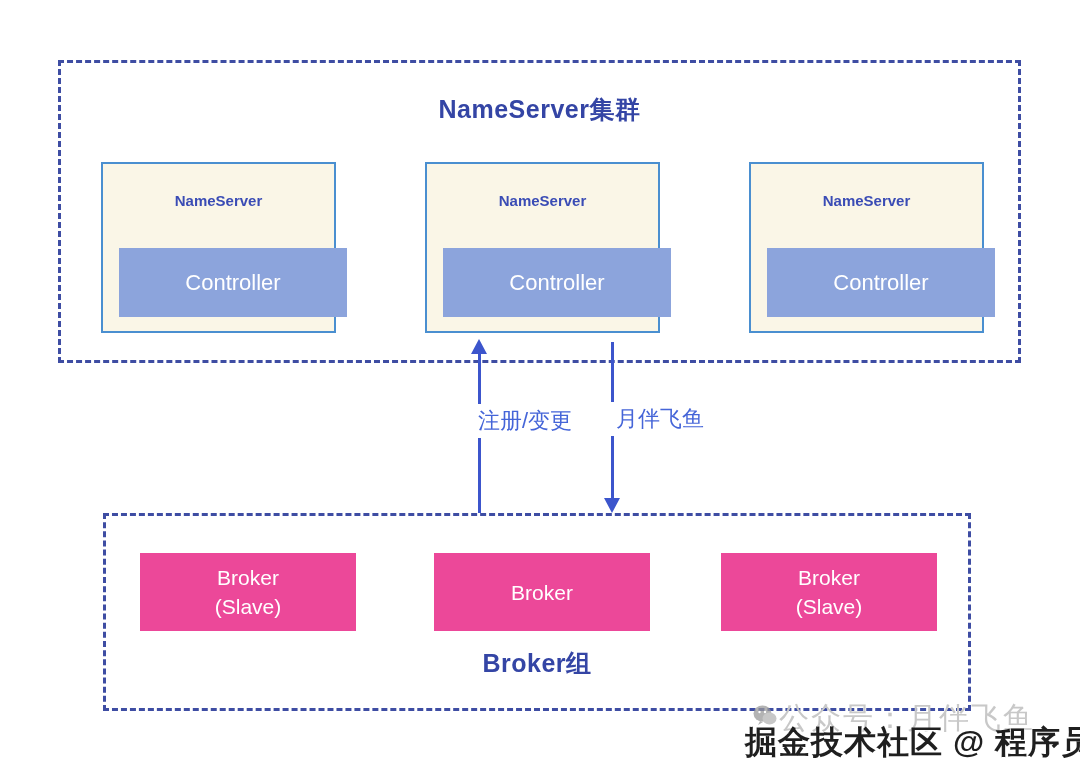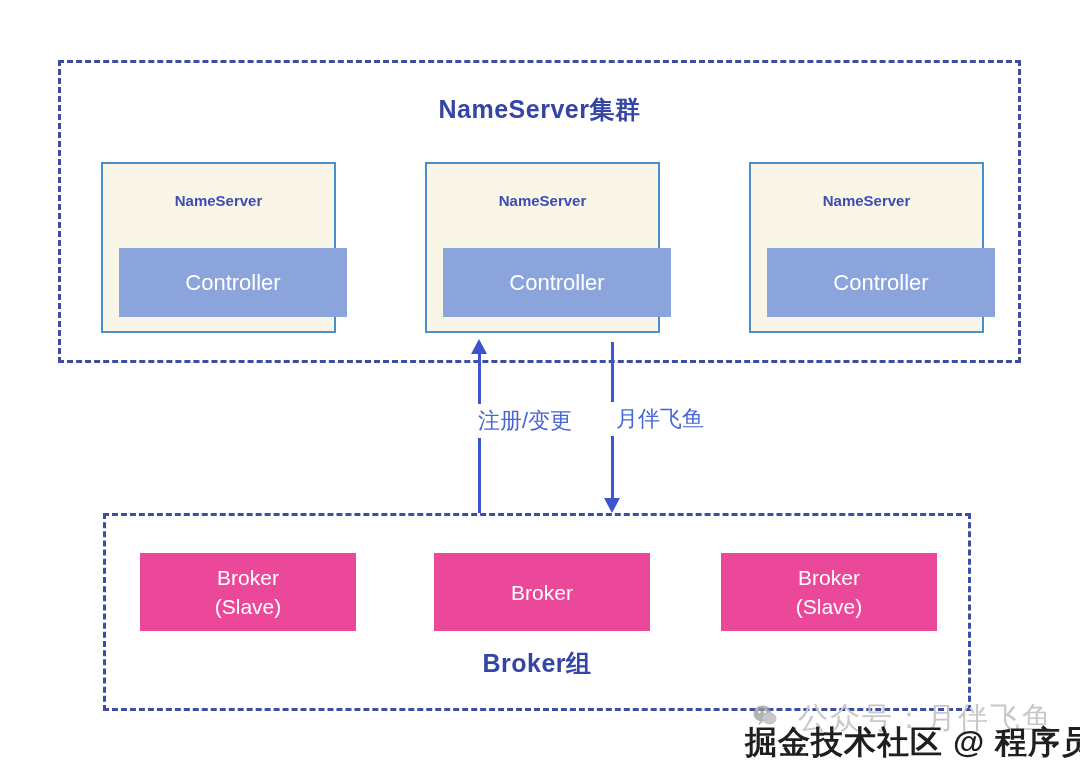--- a/index.html
+++ b/index.html
@@ -106,21 +106,21 @@
     justify-content: center;
     line-height: 29px;
   }
 
   
   .wm-gray-upper {
     position: absolute;
     left: 752px; top: 698px;
     display: flex;
     align-items: center;
-    gap: 20px;
+    gap: 1px;
     color: #c8c8c8;
     font-size: 30px;
     letter-spacing: 2px;
     white-space: nowrap;
     z-index: 5;
   }
   .wm-dark {
     position: absolute;
     left: 745px; top: 721px;
     color: #1f1f1f;

